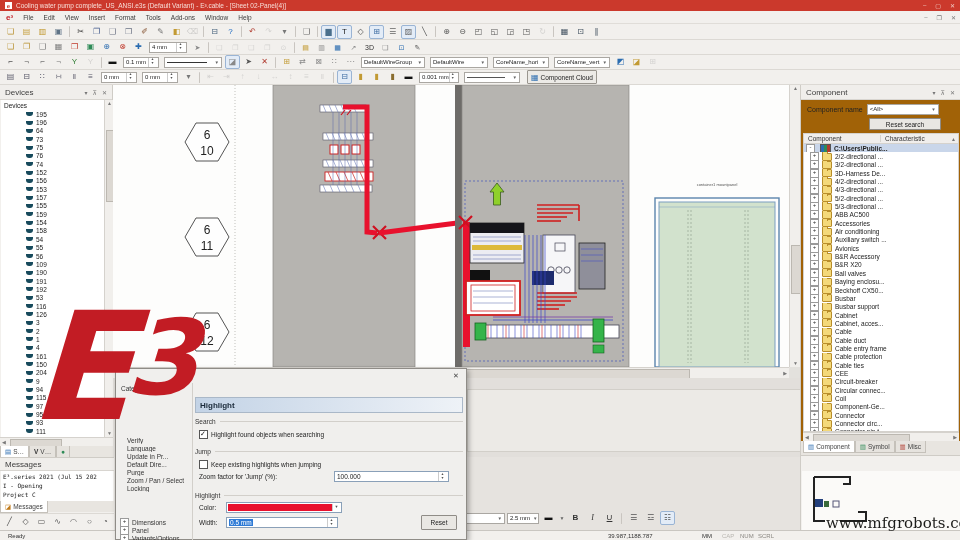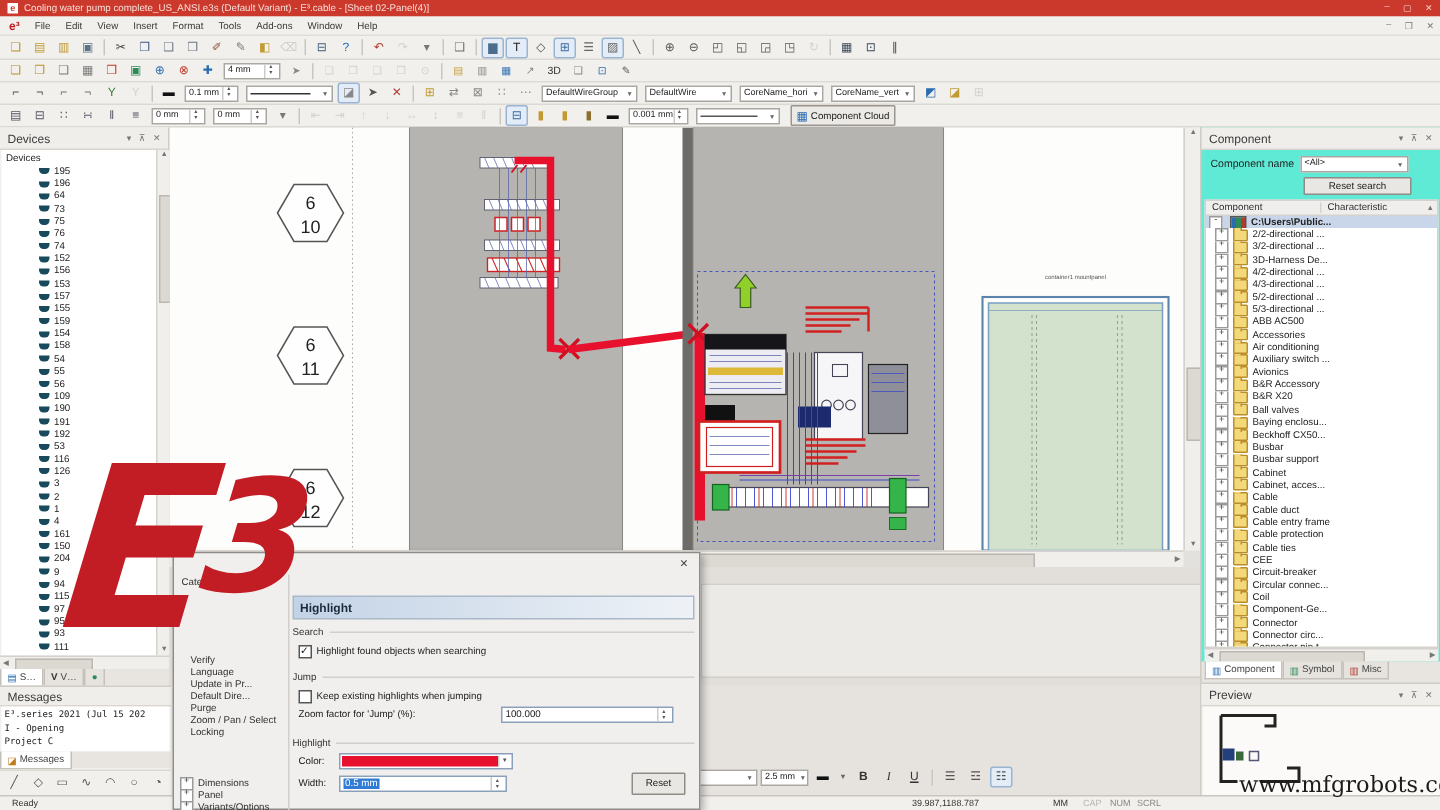--- a/index.html
+++ b/index.html
@@ -727,21 +727,21 @@
     <span class="sarr" style="right:2px;top:3px;">▶</span>
     <span class="sthumb" style="left:187px;top:1px;width:388px;height:8px;"></span>
   </div>
 
   <div class="abs" style="left:113px;top:378px;width:687px;height:79px;background:#e2dfdb;">
     <div class="abs" style="left:354px;top:11px;width:443px;height:63px;background:#eceae6;border:1px solid #d2cfc9;"></div>
   </div>
 
   <div class="abs" style="left:113px;top:457px;width:687px;height:73px;background:#e6e3df;"></div>
 
-  <div class="abs" style="left:800px;top:85px;width:160px;height:370px;background:#5eead4;border-left:1px solid #cfccc6;">
+  <div class="abs" style="left:800px;top:85px;width:160px;height:370px;background:#a16207;border-left:1px solid #cfccc6;">
     <div class="ptitle">
       <span>Component</span>
       <span style="margin-left:auto;display:flex;">
         <span class="ptbtn">▾</span>
         <span class="ptbtn">⊼</span>
         <span class="ptbtn">✕</span>
       </span>
     </div>
     <div class="abs" style="left:0;top:17px;width:160px;height:14px;display:flex;align-items:center;padding:0 6px;">
       <span>Component name</span>
@@ -986,28 +986,20 @@
           <span>Symbol</span>
         </span>
       <span class="minitab">
           <span style="color:#b03a2e;">▥</span>
           <span>Misc</span>
         </span>
     </div>
   </div>
 
   <div class="abs" style="left:800px;top:455px;width:160px;height:75px;background:#f2f0ed;border-left:1px solid #cfccc6;border-top:1px solid #cfccc6;">
-    <div class="ptitle">
-      <span>Preview</span>
-      <span style="margin-left:auto;display:flex;">
-        <span class="ptbtn">▾</span>
-        <span class="ptbtn">⊼</span>
-        <span class="ptbtn">✕</span>
-      </span>
-    </div>
     <div class="abs" style="left:1px;top:15px;width:158px;height:59px;background:#fbfaf8;">
       <svg width="62" height="56" viewBox="0 0 62 56" style="position:absolute;left:4px;top:2px;" xmlns="http://www.w3.org/2000/svg">
         <path d="M8,4 h36 v7 h-7 M8,4 v44 h11 M34,48 h26 v-9 h-8" fill="none" stroke="#222" stroke-width="2"></path>
         <rect x="9" y="26" width="8" height="8" fill="#24407c"></rect>
         <rect x="18" y="28" width="5" height="6" fill="#3a6a3a"></rect>
         <rect x="27" y="28" width="6" height="6" fill="none" stroke="#557" stroke-width="1"></rect>
       </svg>
     </div>
   </div>
 

